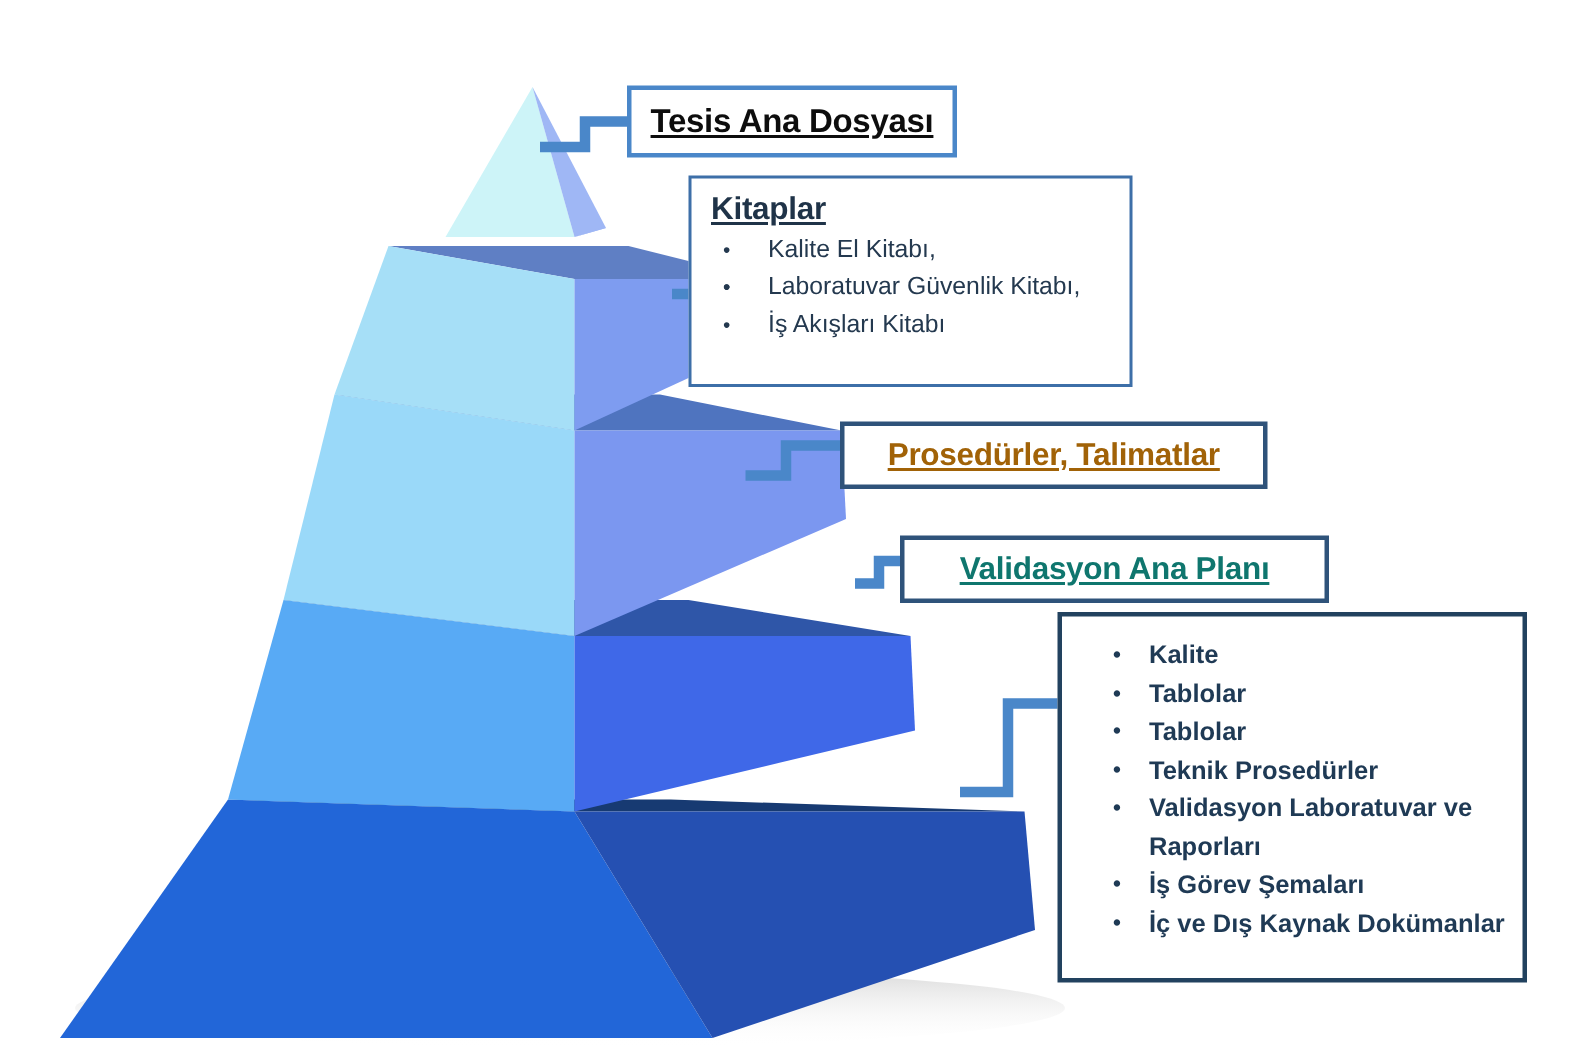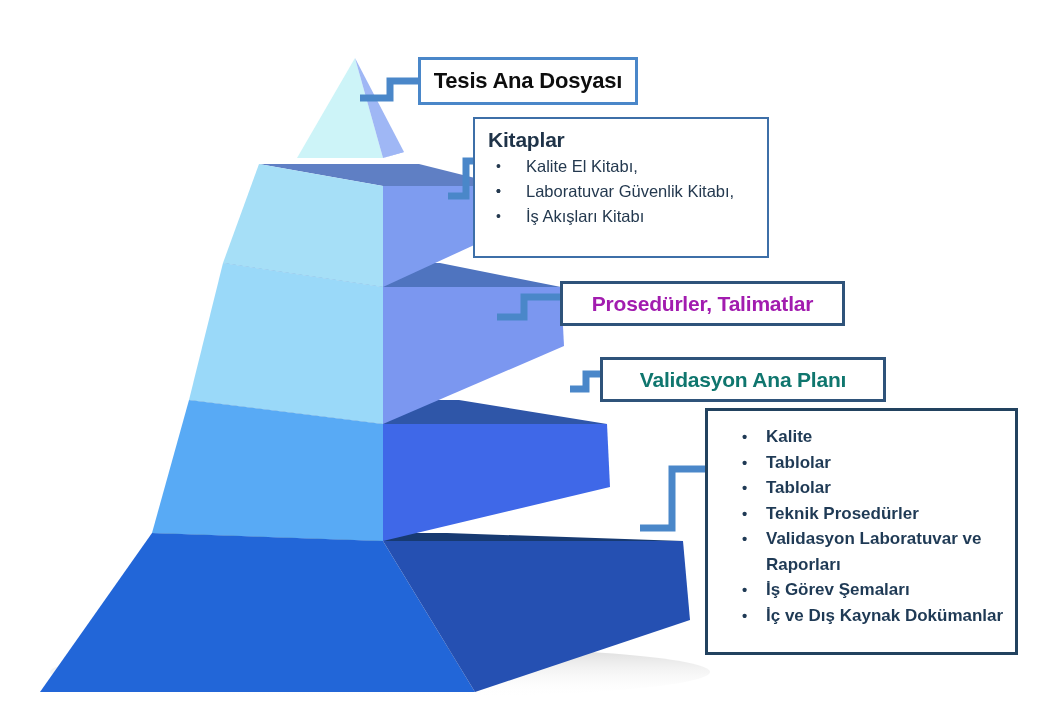--- a/index.html
+++ b/index.html
@@ -27,41 +27,42 @@
 
   
   .callout {
     position: absolute;
     background: #ffffff;
     box-sizing: border-box;
   }
   .callout-title {
     font-weight: bold;
     letter-spacing: -0.2px;
+    text-decoration: underline;
   }
 
   
   #box-facility {
     left: 418px;
     top: 57px;
     width: 220px;
     height: 48px;
     border: 3px solid #4a87c9;
     display: flex;
     align-items: center;
     justify-content: center;
   }
   #box-facility .callout-title {
     font-size: 22px;
     color: #0d0d0d;
   }
 
   
   #box-books {
-    left: 473px;
+    left: 459px;
     top: 117px;
     width: 296px;
     height: 141px;
     border: 2px solid #3d6fa8;
     padding: 9px 6px 0 13px;
   }
   #box-books .callout-title {
     font-size: 21px;
     color: #1f3348;
     margin: 0 0 2px 0;
@@ -94,21 +95,21 @@
     top: 281px;
     width: 285px;
     height: 45px;
     border: 3px solid #2f537a;
     display: flex;
     align-items: center;
     justify-content: center;
   }
   #box-procedures .callout-title {
     font-size: 21px;
-    color: #a21caf;
+    color: #a16207;
   }
 
   
   #box-validation {
     left: 600px;
     top: 357px;
     width: 286px;
     height: 45px;
     border: 3px solid #2f537a;
     display: flex;

